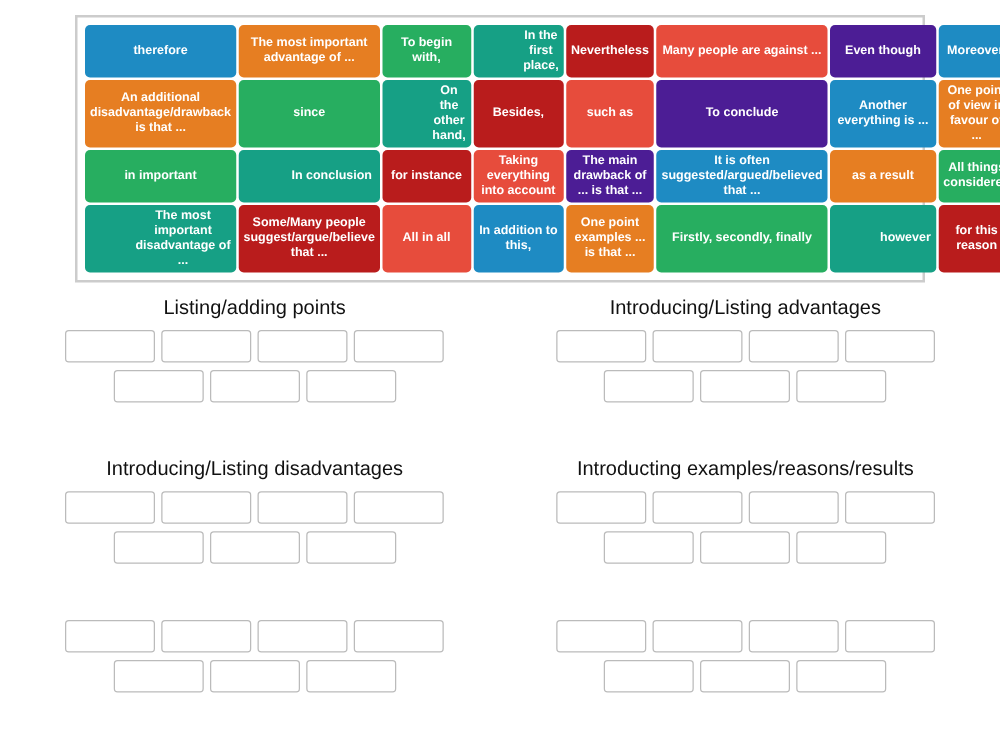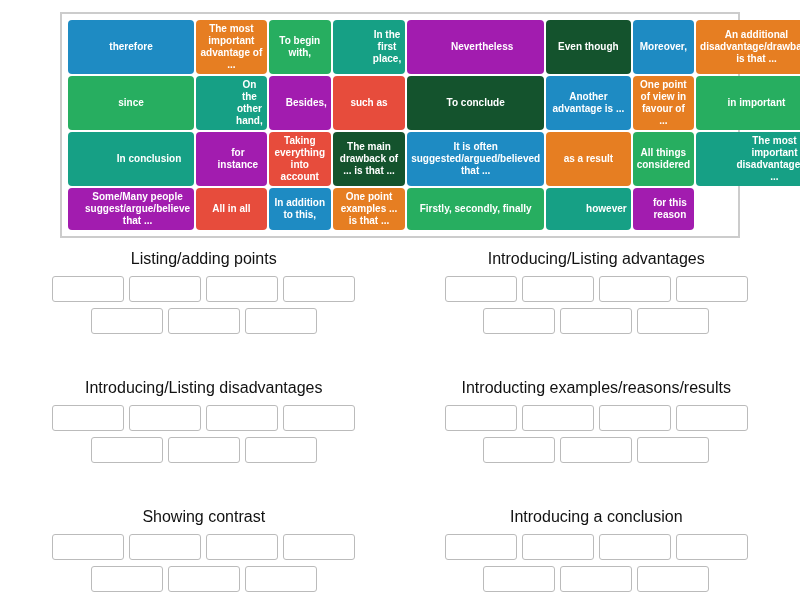--- a/index.html
+++ b/index.html
@@ -36,22 +36,22 @@
       align-items: center;
       justify-content: center;
       cursor: pointer;
     }
 
     .card.blue     { background: #1e8bc3; }
     .card.orange   { background: #e67e22; }
     .card.green    { background: #27ae60; }
     .card.red      { background: #e74c3c; }
     .card.teal     { background: #16a085; padding-left: 40px; }
-    .card.purple   { background: #a21caf; padding-left: 17px; }
-    .card.darkblue { background: #14532d; }
+    .card.purple   { background: #b91c1c; }
+    .card.darkblue { background: #4c1d95; }
 
     
     .sort-area {
       display: grid;
       grid-template-columns: 1fr 1fr;
       column-gap: 20px;
       row-gap: 10px;
       margin: 0 30px;
       gap: 45px;
     }
@@ -86,29 +86,30 @@
   </style>
 </head>
 <body>
 
 <div class="card-area" id="card-area">
     <div class="card blue">therefore</div>
     <div class="card orange">The most important advantage of ...</div>
     <div class="card green">To begin with,</div>
     <div class="card teal">In the first place,</div>
     <div class="card purple">Nevertheless</div>
+    <div class="card red">Many people are against ...</div>
     <div class="card darkblue">Even though</div>
     <div class="card blue">Moreover,</div>
     <div class="card orange">An additional disadvantage/drawback is that ...</div>
     <div class="card green">since</div>
     <div class="card teal">On the other hand,</div>
     <div class="card purple">Besides,</div>
     <div class="card red">such as</div>
     <div class="card darkblue">To conclude</div>
-    <div class="card blue">Another advantage is ...</div>
+    <div class="card blue">Another everything is ...</div>
     <div class="card orange">One point of view in favour of ...</div>
     <div class="card green">in important</div>
     <div class="card teal">In conclusion</div>
     <div class="card purple">for instance</div>
     <div class="card red">Taking everything into account</div>
     <div class="card darkblue">The main drawback of ... is that ...</div>
     <div class="card blue">It is often suggested/argued/believed that ...</div>
     <div class="card orange">as a result</div>
     <div class="card green">All things considered</div>
     <div class="card teal">The most important disadvantage of ...</div>
@@ -172,35 +173,33 @@
         <div class="drop-box"></div>
         <div class="drop-box"></div>
       </div>
       <div class="drop-row">
         <div class="drop-box"></div>
         <div class="drop-box"></div>
         <div class="drop-box"></div>
       </div>
     </div>
     <div class="category">
-      <div class="category-title">Showing contrast</div>
-      <div class="drop-row">
-        <div class="drop-box"></div>
-        <div class="drop-box"></div>
-        <div class="drop-box"></div>
-        <div class="drop-box"></div>
-      </div>
-      <div class="drop-row">
-        <div class="drop-box"></div>
-        <div class="drop-box"></div>
-        <div class="drop-box"></div>
-      </div>
-    </div>
-    <div class="category">
-      <div class="category-title">Introducing a conclusion</div>
+      <div class="drop-row">
+        <div class="drop-box"></div>
+        <div class="drop-box"></div>
+        <div class="drop-box"></div>
+        <div class="drop-box"></div>
+      </div>
+      <div class="drop-row">
+        <div class="drop-box"></div>
+        <div class="drop-box"></div>
+        <div class="drop-box"></div>
+      </div>
+    </div>
+    <div class="category">
       <div class="drop-row">
         <div class="drop-box"></div>
         <div class="drop-box"></div>
         <div class="drop-box"></div>
         <div class="drop-box"></div>
       </div>
       <div class="drop-row">
         <div class="drop-box"></div>
         <div class="drop-box"></div>
         <div class="drop-box"></div>

